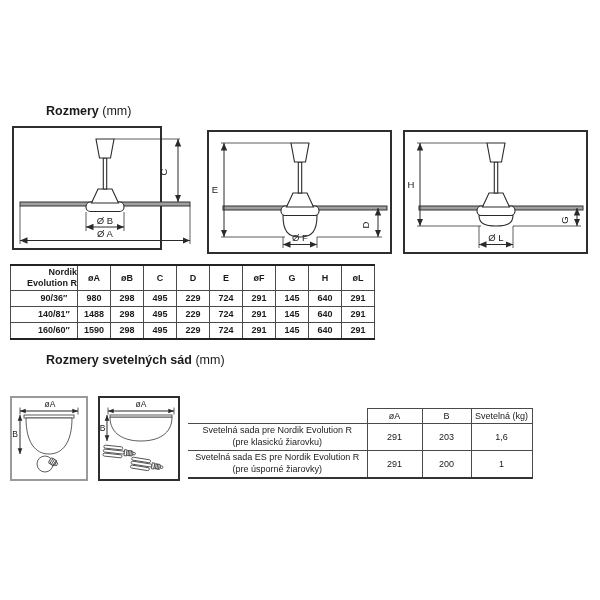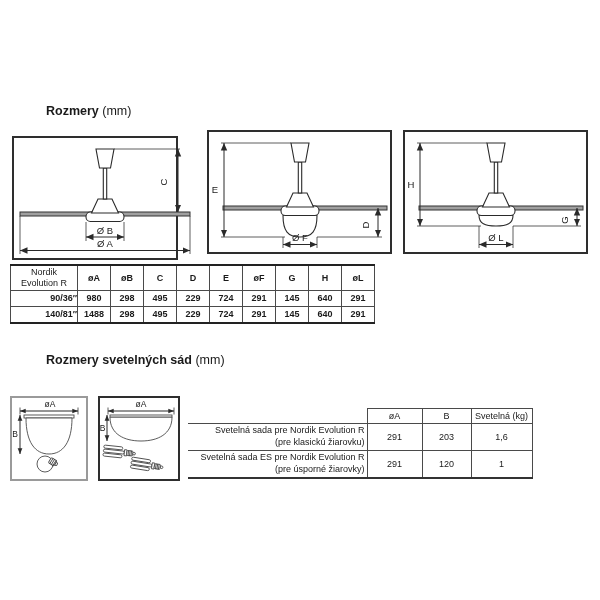--- a/index.html
+++ b/index.html
@@ -22,43 +22,43 @@
   .dimtxt{font-size:9.5px;fill:#1a1a1a;font-family:"Liberation Sans",sans-serif;}
   .sdimtxt{font-size:8.5px;fill:#1a1a1a;font-family:"Liberation Sans",sans-serif;}
 
   table.dims{
     position:absolute;left:10px;top:264px;border-collapse:collapse;table-layout:fixed;
     font-size:9px;border-top:2px solid #222;border-bottom:2px solid #222;
     border-left:1px solid #4a4a4a;border-right:1px solid #4a4a4a;
   }
   .dims th,.dims td{border:1px solid #4a4a4a;text-align:center;padding:0;height:15px;font-weight:bold;}
   .dims thead tr{height:25px;}
-  .dims th.rowhead{text-align:center;padding:1px 0;line-height:1.2;font-weight:normal;}
+  .dims th.rowhead{text-align:right;padding:1px 0;line-height:1.2;font-weight:bold;}
   .dims th.colhead{font-weight:bold;}
-  .dims td.rlabel{font-weight:bold;text-align:right;padding-left:20px;}
+  .dims td.rlabel{font-weight:bold;text-align:center;padding-left:20px;}
 
   table.kits{
     position:absolute;left:188px;top:408px;border-collapse:collapse;table-layout:fixed;font-size:9px;
   }
   .kits th,.kits td{border:1px solid #4a4a4a;padding:0;text-align:center;font-weight:normal;}
   .kits tr.khead{height:15px;}
   .kits tr.kdata{height:27px;}
   .kits td.corner{border:none;border-bottom:1px solid #4a4a4a;background:transparent;}
-  .kits td.klabel{border-left:none;text-align:right;padding:1px 2px;line-height:1.3;}
+  .kits td.klabel{border-left:none;text-align:center;padding:1px 2px;line-height:1.3;}
   .kits tr.klast td{border-bottom:2px solid #333;}
 </style>
 </head>
 <body>
 
 <div class="sec-title abs" style="left:10px;top:104px">
   <span class="b">Rozmery</span>
   <span>(mm)</span>
 </div>
 
-<div class="diag-box" style="left:12px;top:136px;width:166px;height:124px">
+<div class="diag-box" style="left:12px;top:126px;width:150px;height:124px">
   <svg width="182" height="120" viewBox="0 0 182 120">
     <defs>
       <marker id="ar1" viewBox="0 0 8 8" markerWidth="8" markerHeight="8" refX="7.5" refY="4" orient="auto-start-reverse" markerUnits="userSpaceOnUse">
         <path d="M0,0.8 L7.5,4 L0,7.2 Z" fill="#2a2a2a"></path>
       </marker>
     </defs>
     <path class="thin" d="M100,11 H166"></path>
     <rect class="blade" x="6" y="74" width="170" height="4"></rect>
     <rect class="part" x="72" y="74" width="38" height="9.5" rx="4.5"></rect>
     <path class="part" d="M84,61 L98,61 L104.5,75 L77.5,75 Z"></path>
@@ -164,20 +164,32 @@
       <td>229</td>
       <td>724</td>
       <td>291</td>
       <td>145</td>
       <td>640</td>
       <td>291</td>
     </tr>
     <tr>
       <td class="rlabel">140/81″</td>
       <td>1488</td>
+      <td>298</td>
+      <td>495</td>
+      <td>229</td>
+      <td>724</td>
+      <td>291</td>
+      <td>145</td>
+      <td>640</td>
+      <td>291</td>
+    </tr>
+    <tr>
+      <td class="rlabel">160/60″</td>
+      <td>1590</td>
       <td>298</td>
       <td>495</td>
       <td>229</td>
       <td>724</td>
       <td>291</td>
       <td>145</td>
       <td>640</td>
       <td>291</td>
     </tr>
   </tbody>
@@ -270,17 +282,17 @@
     <td>291</td>
     <td>203</td>
     <td>1,6</td>
   </tr>
   <tr class="kdata klast">
     <td class="klabel">
       <div>Svetelná sada ES pre Nordik Evolution R</div>
       <div>(pre úsporné žiarovky)</div>
     </td>
     <td>291</td>
-    <td>120</td>
+    <td>200</td>
     <td>1</td>
   </tr>
 </tbody>
   </table>
 
 </body></html>

